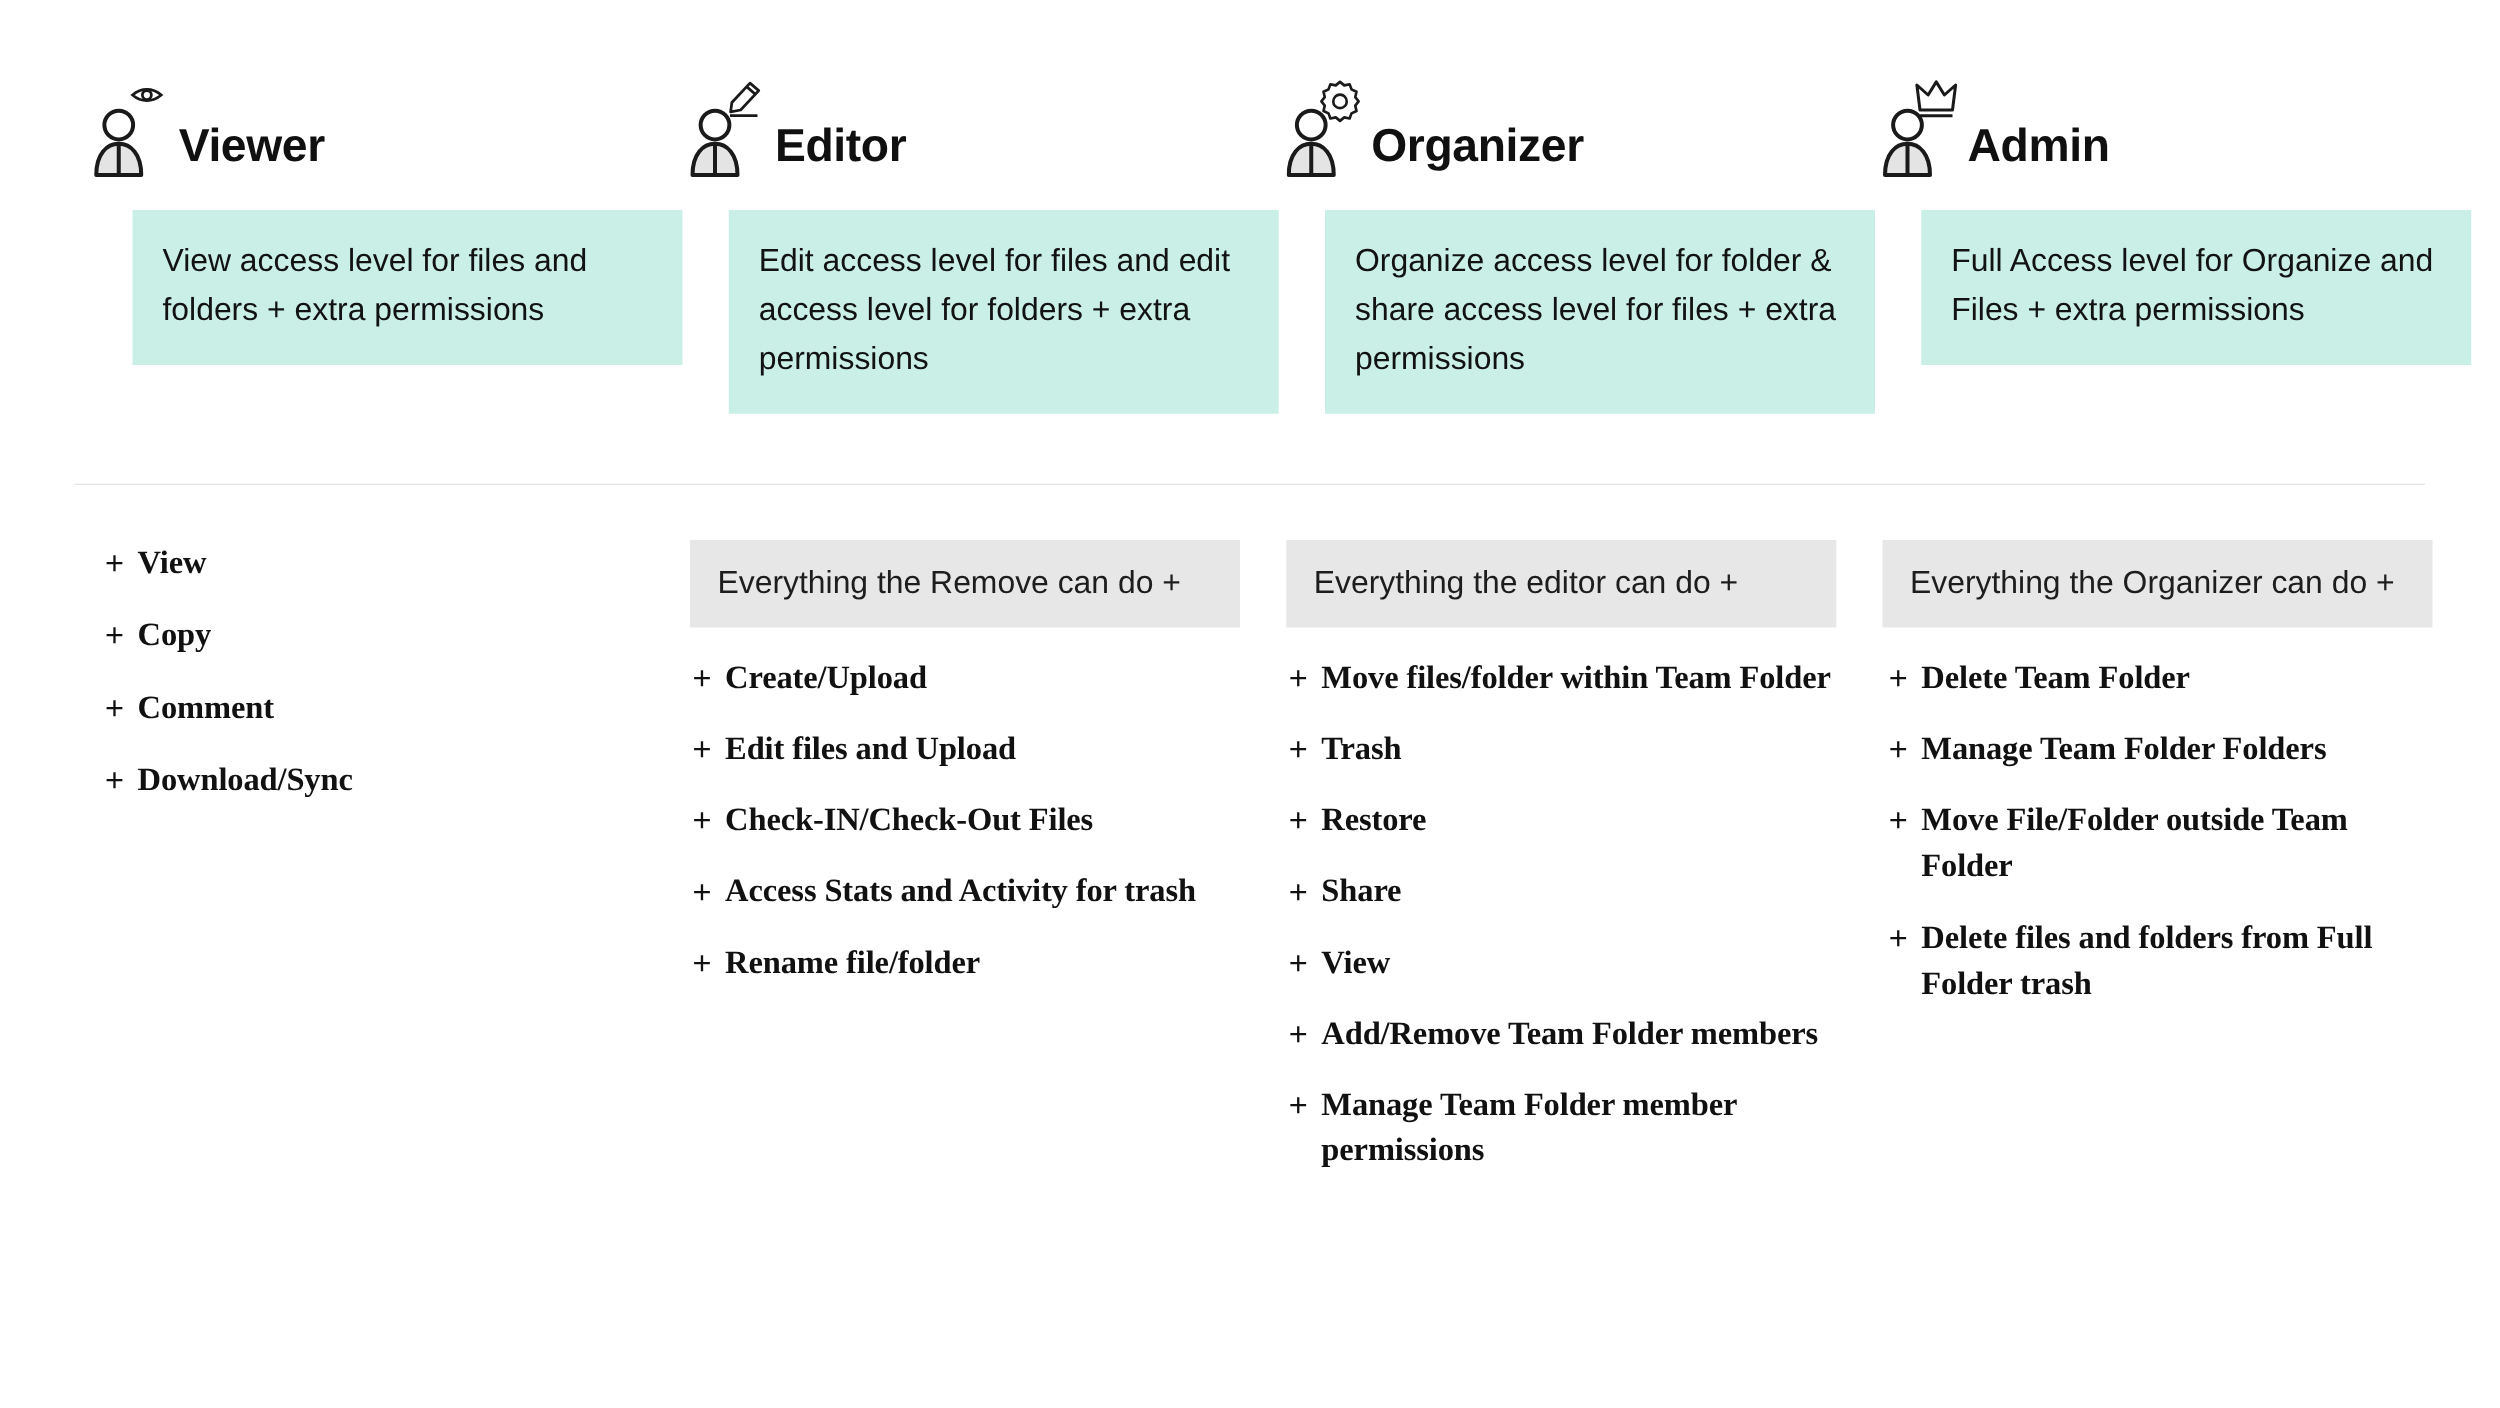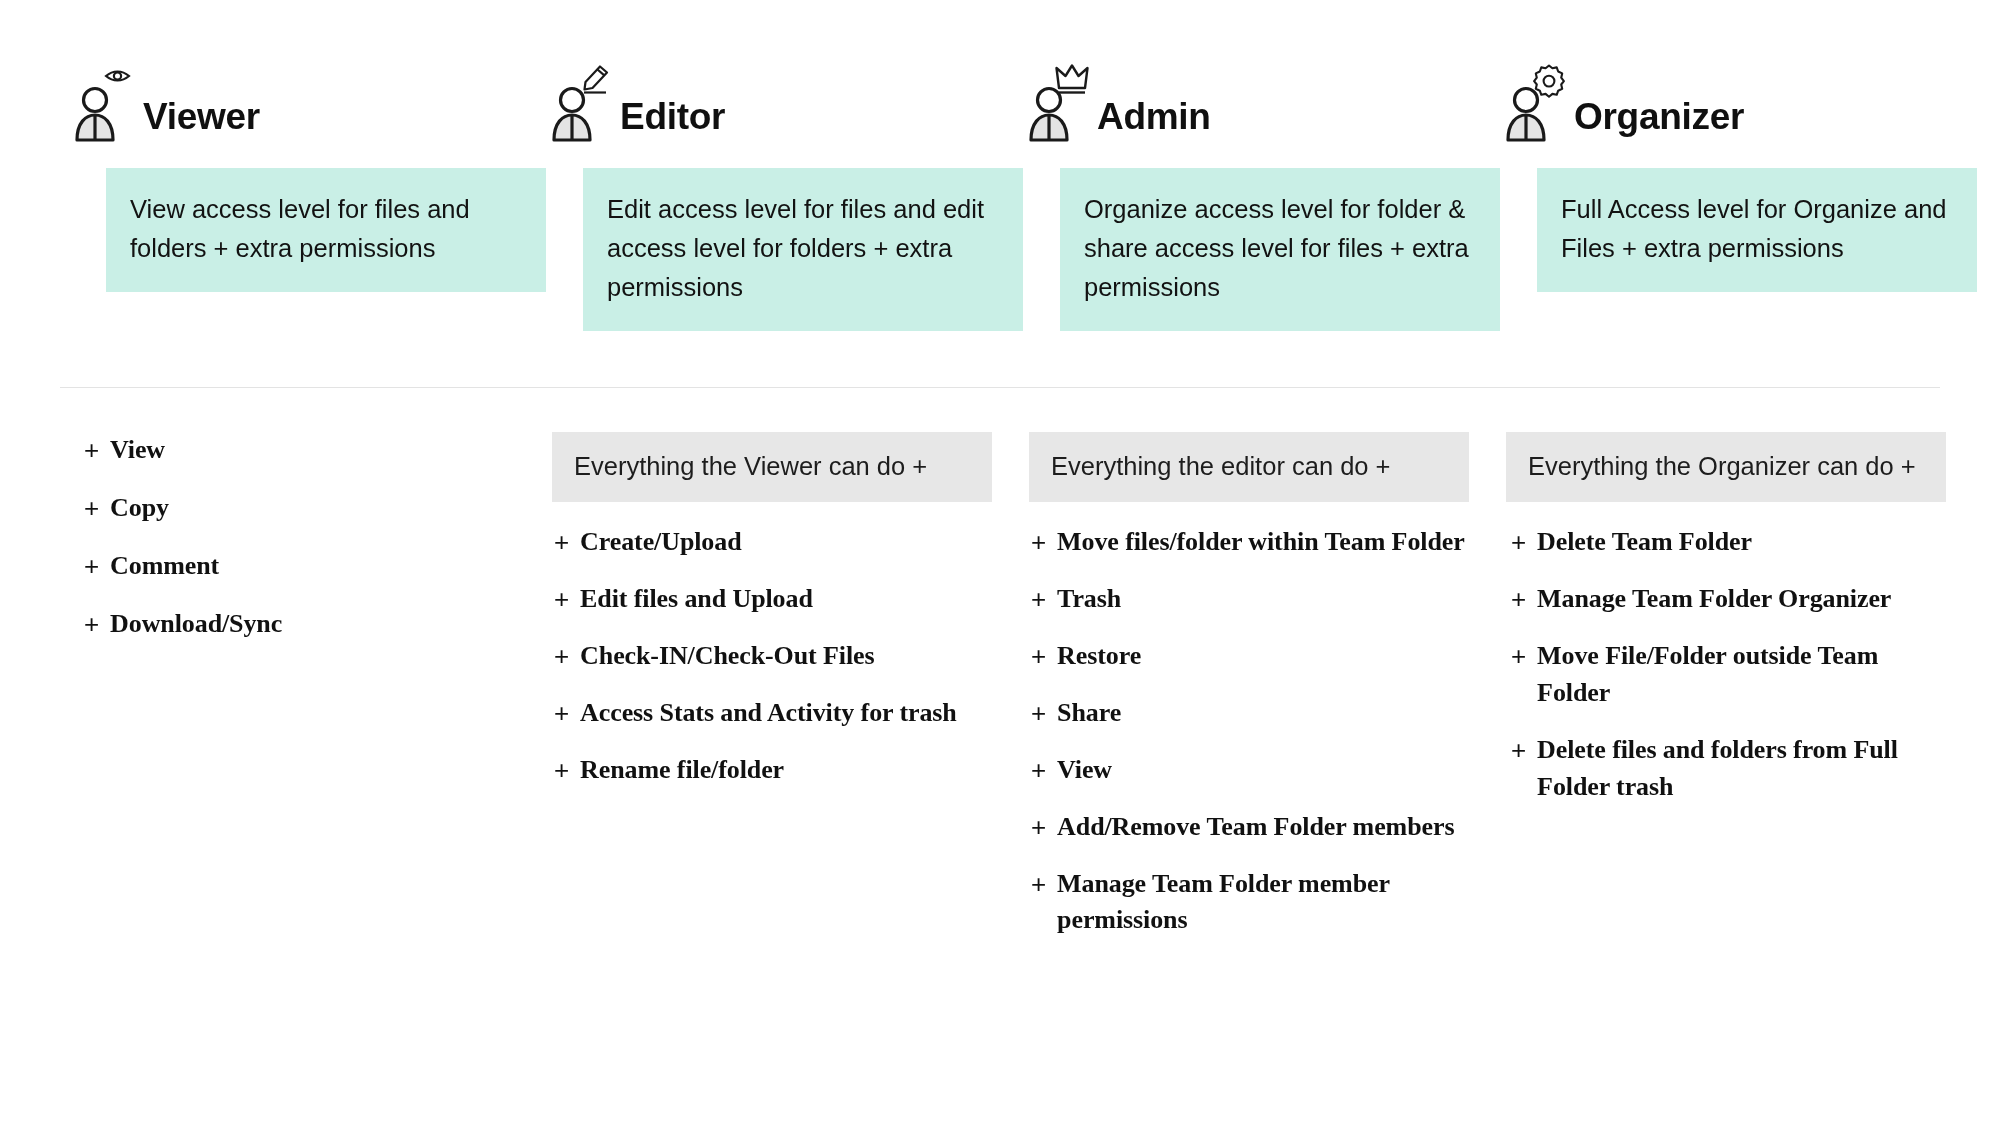--- a/index.html
+++ b/index.html
@@ -171,45 +171,45 @@
           <path d="M20 54 L20 78" stroke="#1a1a1a" stroke-width="3.2"></path>
         </svg>
       </span>
       <span class="role-title">Editor</span>
     </div>
 
     <div class="role-head">
       <span class="role-icon">
         <svg width="62" height="82" viewBox="0 0 62 82" fill="none" xmlns="http://www.w3.org/2000/svg">
 
+          <path d="M43 3.5 L46.4 6.3 L50.7 5.4 L52.2 9.5 L56.2 11.4 L55.2 15.7 L57.9 19.1 L55.2 22.5 L56.2 26.8 L52.2 28.7 L50.7 32.8 L46.4 31.9 L43 34.7 L39.6 31.9 L35.3 32.8 L33.8 28.7 L29.8 26.8 L30.8 22.5 L28.1 19.1 L30.8 15.7 L29.8 11.4 L33.8 9.5 L35.3 5.4 L39.6 6.3 Z" stroke="#1a1a1a" stroke-width="2.1" fill="#ffffff" stroke-linejoin="round"></path>
+          <circle cx="43" cy="19.1" r="5.4" stroke="#1a1a1a" stroke-width="2.1" fill="#ffffff"></circle>
+
+          <circle cx="20" cy="38" r="11.5" stroke="#1a1a1a" stroke-width="3.2" fill="#ffffff"></circle>
+          <path d="M2 78 C2 61 10.5 53 20 53 C29.5 53 38 61 38 78 Z" stroke="#1a1a1a" stroke-width="3.2" fill="#e4e4e4" stroke-linejoin="round"></path>
+          <path d="M20 54 L20 78" stroke="#1a1a1a" stroke-width="3.2"></path>
+        </svg>
+      </span>
+      <span class="role-title">Organizer</span>
+    </div>
+
+    <div class="role-head">
+      <span class="role-icon">
+        <svg width="62" height="82" viewBox="0 0 62 82" fill="none" xmlns="http://www.w3.org/2000/svg">
+
           <path d="M30 26 L27.5 6 L36.5 14 L43 3.5 L49.5 14 L58.5 6 L56 26 Z" stroke="#1a1a1a" stroke-width="2.4" fill="#ffffff" stroke-linejoin="round"></path>
           <path d="M30 30.5 L56 30.5" stroke="#1a1a1a" stroke-width="2.4"></path>
 
           <circle cx="20" cy="38" r="11.5" stroke="#1a1a1a" stroke-width="3.2" fill="#ffffff"></circle>
           <path d="M2 78 C2 61 10.5 53 20 53 C29.5 53 38 61 38 78 Z" stroke="#1a1a1a" stroke-width="3.2" fill="#e4e4e4" stroke-linejoin="round"></path>
           <path d="M20 54 L20 78" stroke="#1a1a1a" stroke-width="3.2"></path>
         </svg>
       </span>
       <span class="role-title">Admin</span>
     </div>
-
-    <div class="role-head">
-      <span class="role-icon">
-        <svg width="62" height="82" viewBox="0 0 62 82" fill="none" xmlns="http://www.w3.org/2000/svg">
-
-          <path d="M43 3.5 L46.4 6.3 L50.7 5.4 L52.2 9.5 L56.2 11.4 L55.2 15.7 L57.9 19.1 L55.2 22.5 L56.2 26.8 L52.2 28.7 L50.7 32.8 L46.4 31.9 L43 34.7 L39.6 31.9 L35.3 32.8 L33.8 28.7 L29.8 26.8 L30.8 22.5 L28.1 19.1 L30.8 15.7 L29.8 11.4 L33.8 9.5 L35.3 5.4 L39.6 6.3 Z" stroke="#1a1a1a" stroke-width="2.1" fill="#ffffff" stroke-linejoin="round"></path>
-          <circle cx="43" cy="19.1" r="5.4" stroke="#1a1a1a" stroke-width="2.1" fill="#ffffff"></circle>
-
-          <circle cx="20" cy="38" r="11.5" stroke="#1a1a1a" stroke-width="3.2" fill="#ffffff"></circle>
-          <path d="M2 78 C2 61 10.5 53 20 53 C29.5 53 38 61 38 78 Z" stroke="#1a1a1a" stroke-width="3.2" fill="#e4e4e4" stroke-linejoin="round"></path>
-          <path d="M20 54 L20 78" stroke="#1a1a1a" stroke-width="3.2"></path>
-        </svg>
-      </span>
-      <span class="role-title">Organizer</span>
-    </div>
   </div>
 
   <div class="cols desc-row">
     <div class="desc-box">View access level for files and folders + extra permissions</div>
     <div class="desc-box">Edit access level for files and edit access level for folders + extra permissions</div>
     <div class="desc-box">Organize access level for folder &amp; share access level for files + extra permissions</div>
     <div class="desc-box">Full Access level for Organize and Files + extra permissions</div>
   </div>
 
   <div class="divider"></div>
@@ -231,21 +231,21 @@
           <span class="ptext">Comment</span>
         </li>
         <li class="perm-item">
           <span class="plus">+</span>
           <span class="ptext">Download/Sync</span>
         </li>
       </ul>
     </div>
 
     <div class="col col-editor">
-      <div class="sub-head">Everything the Viewer can do +</div>
+      <div class="sub-head">Everything the Remove can do +</div>
       <ul class="perm-list">
         <li class="perm-item">
           <span class="plus">+</span>
           <span class="ptext">Create/Upload</span>
         </li>
         <li class="perm-item">
           <span class="plus">+</span>
           <span class="ptext">Edit files and Upload</span>
         </li>
         <li class="perm-item">
@@ -299,21 +299,21 @@
 
     <div class="col col-admin">
       <div class="sub-head">Everything the Organizer can do +</div>
       <ul class="perm-list">
         <li class="perm-item">
           <span class="plus">+</span>
           <span class="ptext">Delete Team Folder</span>
         </li>
         <li class="perm-item">
           <span class="plus">+</span>
-          <span class="ptext">Manage Team Folder Organizer</span>
+          <span class="ptext">Manage Team Folder Folders</span>
         </li>
         <li class="perm-item">
           <span class="plus">+</span>
           <span class="ptext">Move File/Folder outside Team Folder</span>
         </li>
         <li class="perm-item">
           <span class="plus">+</span>
           <span class="ptext">Delete files and folders from Full Folder trash</span>
         </li>
       </ul>

